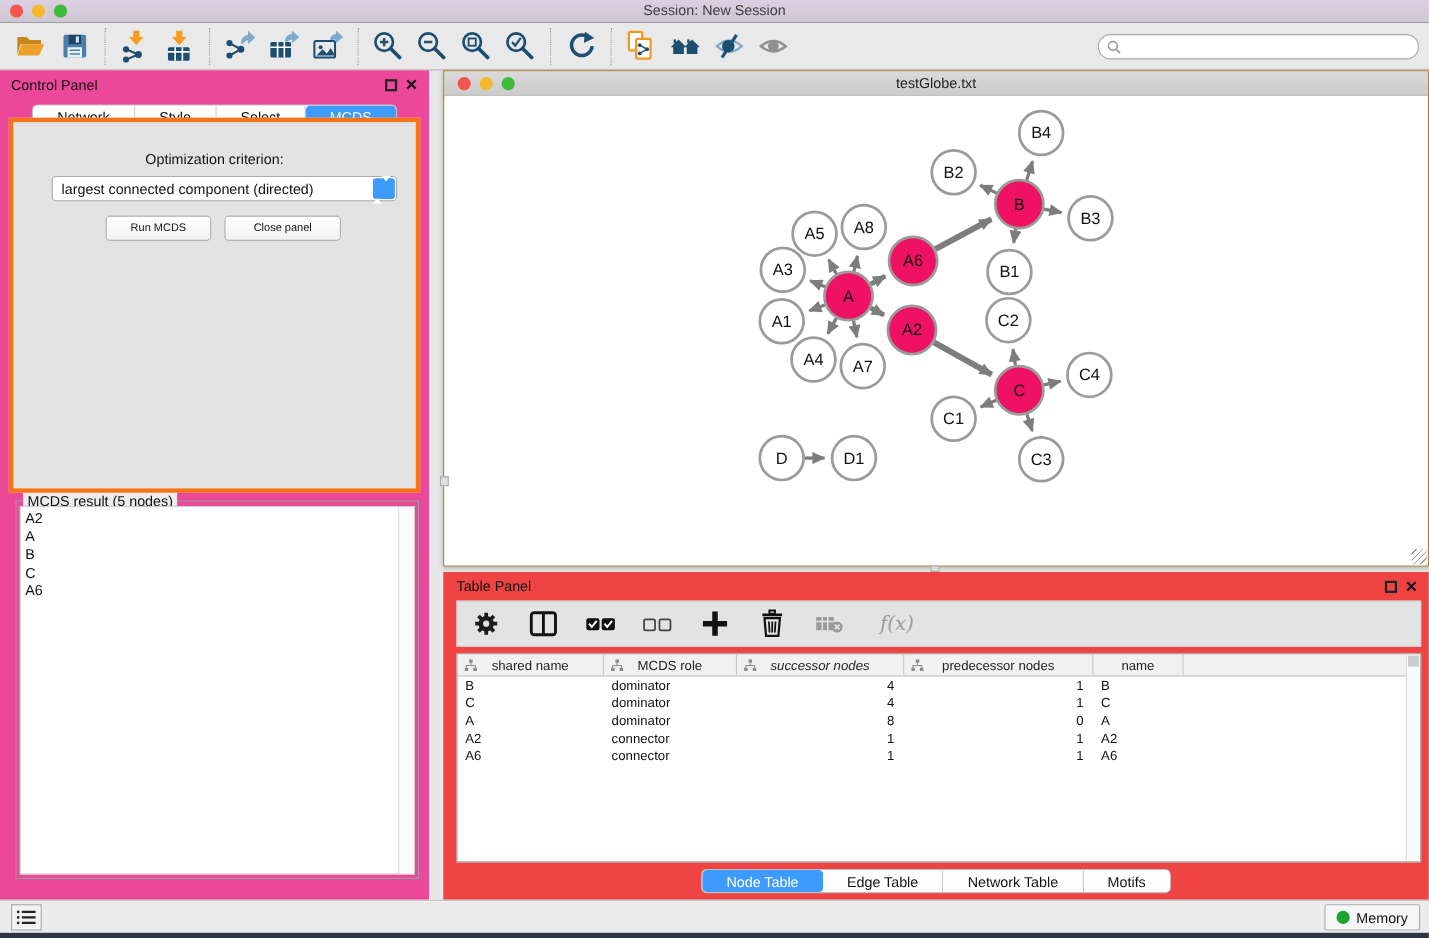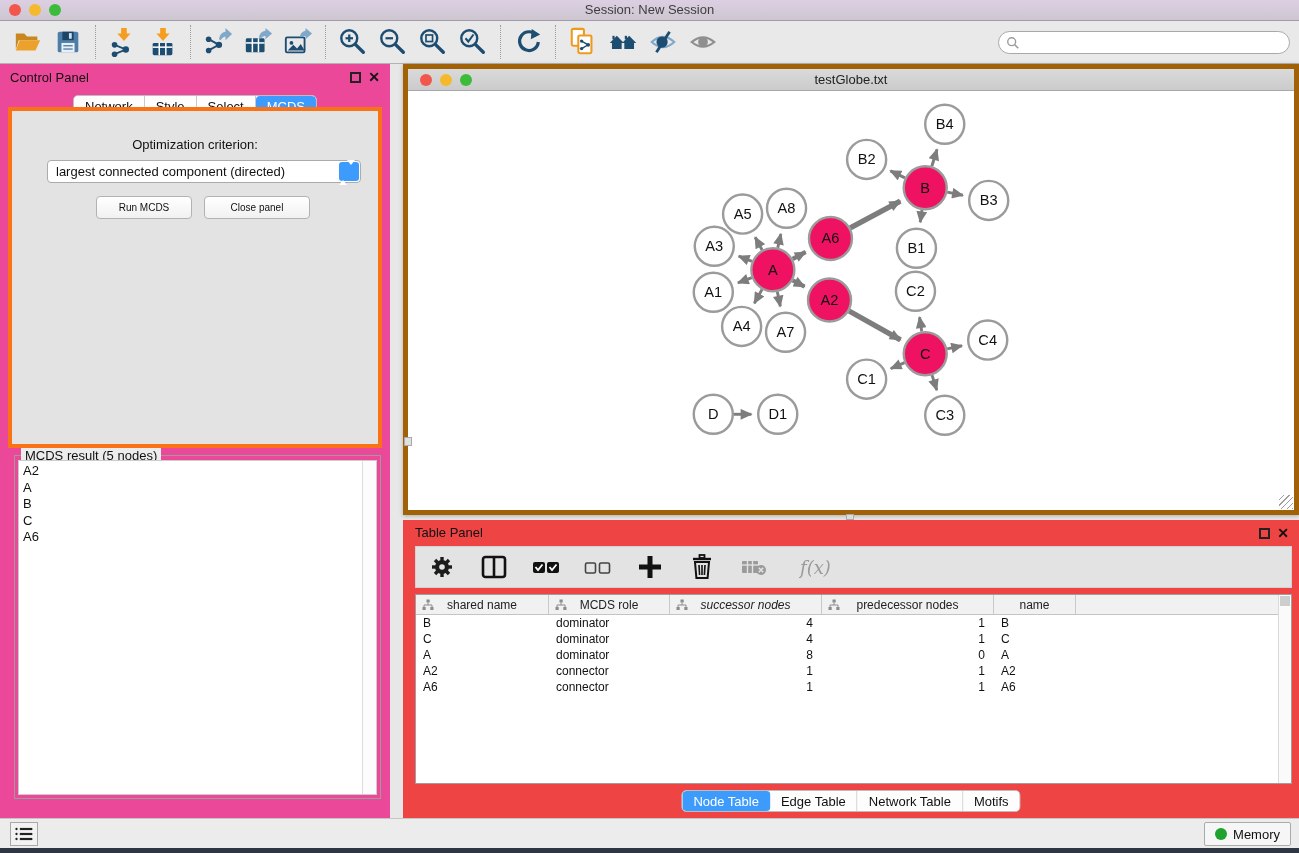--- a/index.html
+++ b/index.html
@@ -24,21 +24,21 @@
     border-radius:12px; background:#fff; display:flex; align-items:center; padding-left:7px; }
   #search-box input { border:none; outline:none; flex:1; height:18px; font-size:13px; background:transparent; }
 
   
   #control-panel { position:absolute; left:0; top:64px; width:390px; height:754px; background:#ec4899; }
   #cp-title { position:absolute; top:6px; left:10px; font-size:13px; }
   .win-mini { position:absolute; top:8px; width:11px; height:11px; border:2px solid #222; background:transparent; }
   .win-x { position:absolute; top:5px; font-size:14px; font-weight:bold; color:#111; line-height:16px; }
   #cp-float { right:29px; } #cp-close { right:10px; }
   .segbar { display:flex; border:1px solid #bdbdbd; border-radius:5px; background:#fdfdfd; height:22px; overflow:hidden; }
-  .seg { padding:0 11px; line-height:21px; font-size:13px; border-right:1px solid #c9c9c9; background:#fdfdfd; white-space:nowrap; }
+  .seg { padding:0 22px; line-height:21px; font-size:13px; border-right:1px solid #c9c9c9; background:#fdfdfd; white-space:nowrap; }
   .seg:last-child { border-right:none; }
   .seg.active { background:#3d9bfd; color:#fff; border-radius:4px; border-right:none; }
   #cp-tabs { position:absolute; top:31px; left:50%; transform:translateX(-50%); }
   #cp-body { position:absolute; left:8px; right:8px; top:43px; height:341px; background:#e3e3e3; border:4px solid #f97316; }
   #opt-label { position:absolute; top:26px; left:0; right:0; text-align:center; font-size:13px; }
   #criterion { position:absolute; left:35px; top:49px; width:314px; height:23px; background:#fff;
     border:1px solid #ababab; border-radius:4px; font-size:13px; line-height:21px; padding-left:8px; }
   #criterion .stepper { position:absolute; right:1px; top:1px; width:20px; height:19px; background:#3d9bfd; border-radius:3px; }
   .tri-up { width:0; height:0; border-left:4px solid transparent; border-right:4px solid transparent;
     border-bottom:5px solid #fff; margin:3px auto 2px; }
@@ -49,21 +49,21 @@
   #run-btn { left:84px; width:96px; }
   #close-btn { left:192px; width:106px; }
   #result-group { position:absolute; left:14px; right:9px; top:391px; bottom:19px; border:1px solid #9c9c9c; }
   #result-label { position:absolute; top:-8px; left:6px; background:#ececec; padding:0 4px; font-size:13px; }
   #result-list { position:absolute; left:3px; right:3px; top:4px; bottom:3px; background:#fff; border:1px solid #cccccc; padding-top:2px; }
   #result-scroll { position:absolute; right:0; top:0; bottom:0; width:14px; border-left:1px solid #dcdcdc; background:#fcfcfc; }
   .result-item { font-size:13px; line-height:16.5px; padding-left:4px; }
 
   
   #network-window { position:absolute; left:403px; top:64px; width:896px; height:451px; background:#fff;
-    border:5px solid #a16207; box-shadow:0 1px 4px rgba(0,0,0,.25); }
+    border:1px solid #a16207; box-shadow:0 1px 4px rgba(0,0,0,.25); }
   #nw-titlebar { position:relative; height:22px; background:linear-gradient(#dadada,#cbcbcb); border-bottom:1px solid #a8a8a8; }
   #nw-titlebar .title { text-align:center; font-size:13px; line-height:21px; color:#222; }
   #nw-titlebar .lights { top:5px; left:12px; }
   #nw-canvas { position:absolute; top:23px; left:0; right:0; bottom:0; overflow:hidden; background:#fff; }
   #graph-svg { width:100%; height:100%; }
   #nw-grip { position:absolute; right:1px; bottom:1px; width:14px; height:14px;
     background:repeating-linear-gradient(135deg, transparent 0 3px, #9e9e9e 3px 4px); }
   #nw-left-handle { position:absolute; left:-4px; top:368px; width:8px; height:9px; background:#e0e0e0; border:1px solid #a9a9a9; }
   #h-div-handle { position:absolute; left:403px; top:514px; width:896px; height:6px; }
   #h-div-handle .knob { position:absolute; left:443px; top:0; width:8px; height:6px; background:#dcdcdc; border:1px solid #ababab; }

